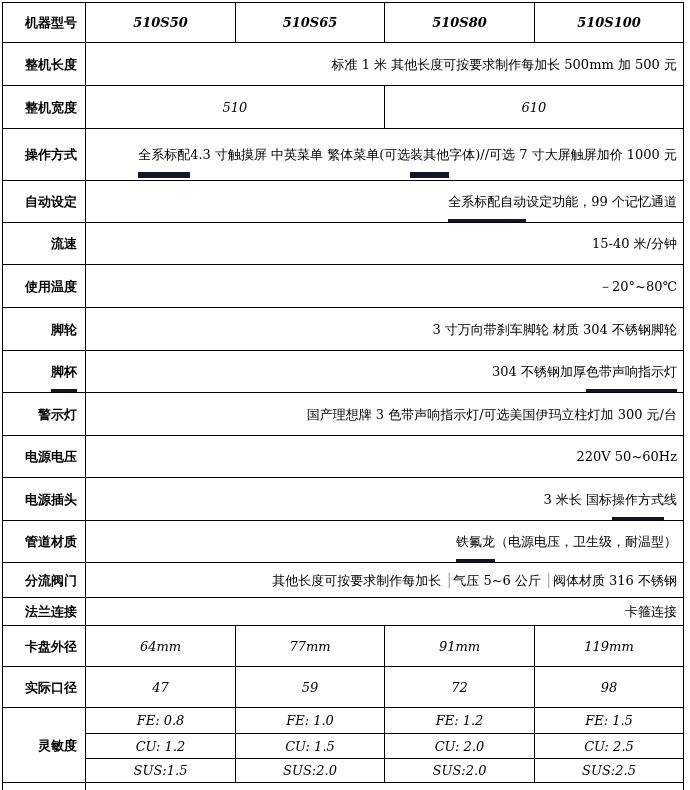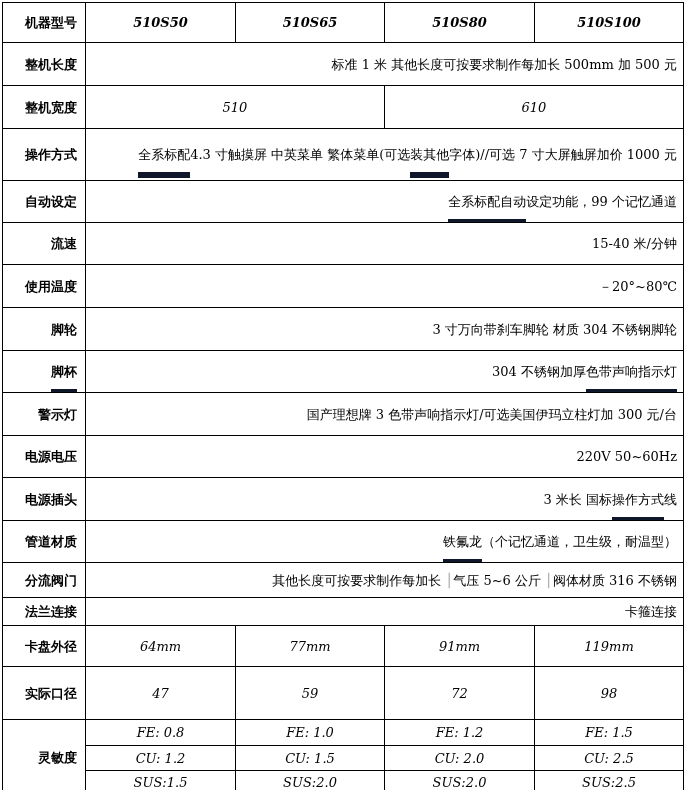--- a/index.html
+++ b/index.html
@@ -93,38 +93,38 @@
         <tr style="height: 42px; padding-left: 44px;">
           <td class="label"><span>电源电压</span></td>
           <td class="val" colspan="4"><span>220V  50~60Hz</span></td>
         </tr>
         <tr style="height: 43px; margin-left: 30px;">
           <td class="label"><span>电源插头</span></td>
           <td class="val" colspan="4"><span>3 米长  国标</span><span class="u">操作方式</span><span>线</span></td>
         </tr>
         <tr style="height: 42px; margin-top: 8px;">
           <td class="label"><span>管道材质</span></td>
-          <td class="val" colspan="4"><span class="u">铁氟龙</span><span>（个记忆通道，卫生级，耐温型）</span></td>
+          <td class="val" colspan="4"><span class="u">铁氟龙</span><span>（电源电压，卫生级，耐温型）</span></td>
         </tr>
         <tr style="height: 35px;">
           <td class="label"><span>分流阀门</span></td>
           <td class="val" colspan="4"><span>其他长度可按要求制作每加长 </span><span class="gray">│</span><span>气压 5~6 公斤 </span><span class="gray">│</span><span>阀体材质 316 不锈钢</span></td>
         </tr>
         <tr style="height: 28px;">
           <td class="label"><span>法兰连接</span></td>
           <td class="val" colspan="4"><span>卡箍连接</span></td>
         </tr>
         <tr style="height: 41px; margin-left: 45px;">
           <td class="label"><span>卡盘外径</span></td>
           <td class="center">64mm</td>
           <td class="center">77mm</td>
           <td class="center">91mm</td>
           <td class="center">119mm</td>
         </tr>
-        <tr style="height: 53px;">
+        <tr style="height: 41px;">
           <td class="label"><span>实际口径</span></td>
           <td class="center">47</td>
           <td class="center">59</td>
           <td class="center">72</td>
           <td class="center">98</td>
         </tr>
         <tr style="height: 26px;">
           <td class="label" rowspan="3"><span>灵敏度</span></td>
           <td class="center">FE: 0.8</td>
           <td class="center">FE: 1.0</td>

